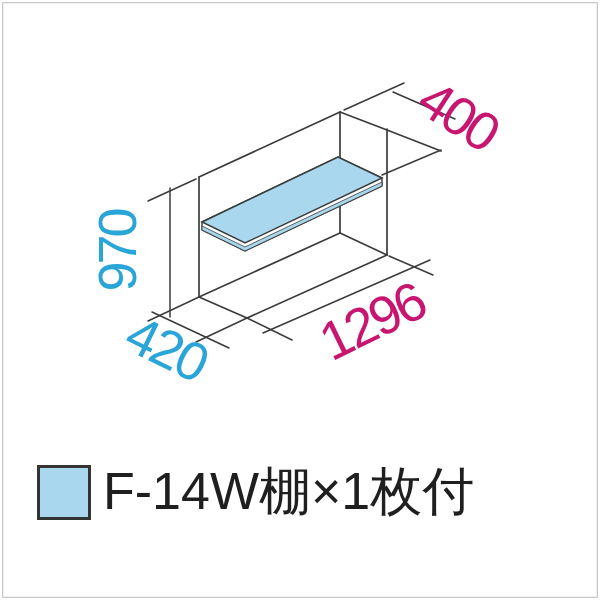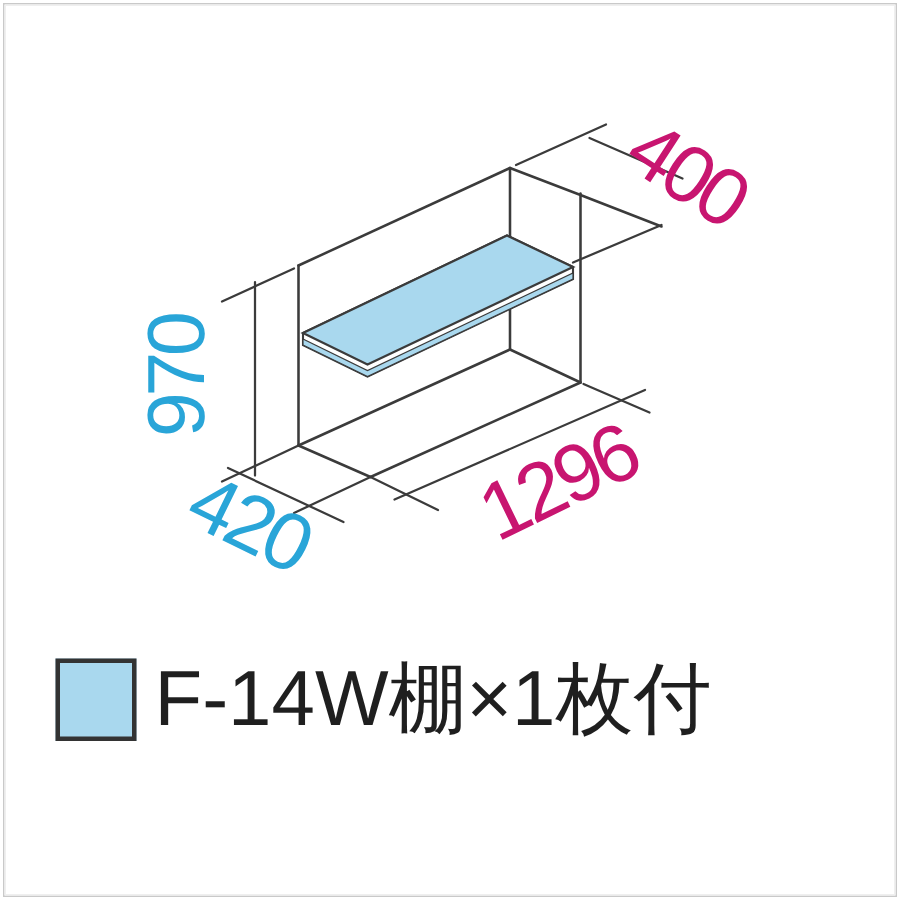--- a/index.html
+++ b/index.html
@@ -17,21 +17,21 @@
     border:1px solid #efefef;
   }
   svg.diagram{position:absolute;left:0;top:0;}
   svg .edge{fill:none;stroke-width:1.7;stroke-linecap:round;}
   svg .dimline{fill:none;stroke-width:1.5;stroke-linecap:round;}
   svg text.dim{
     font-family:"Liberation Sans","DejaVu Sans",sans-serif;
     font-size:54px;letter-spacing:-3px;text-anchor:middle;
   }
   .legend{
-    position:absolute;left:37px;top:438px;height:56px;
+    position:absolute;left:37px;top:464px;height:56px;
     display:flex;align-items:center;
   }
   .legend .swatch{
     width:48px;height:49px;border:3px solid #333333;margin-right:12px;
   }
   .legend .legend-label{
     font-size:52px;color:#1f1f1f;white-space:nowrap;
     font-family:"Liberation Sans","DejaVu Sans",sans-serif;
   }
 </style>

